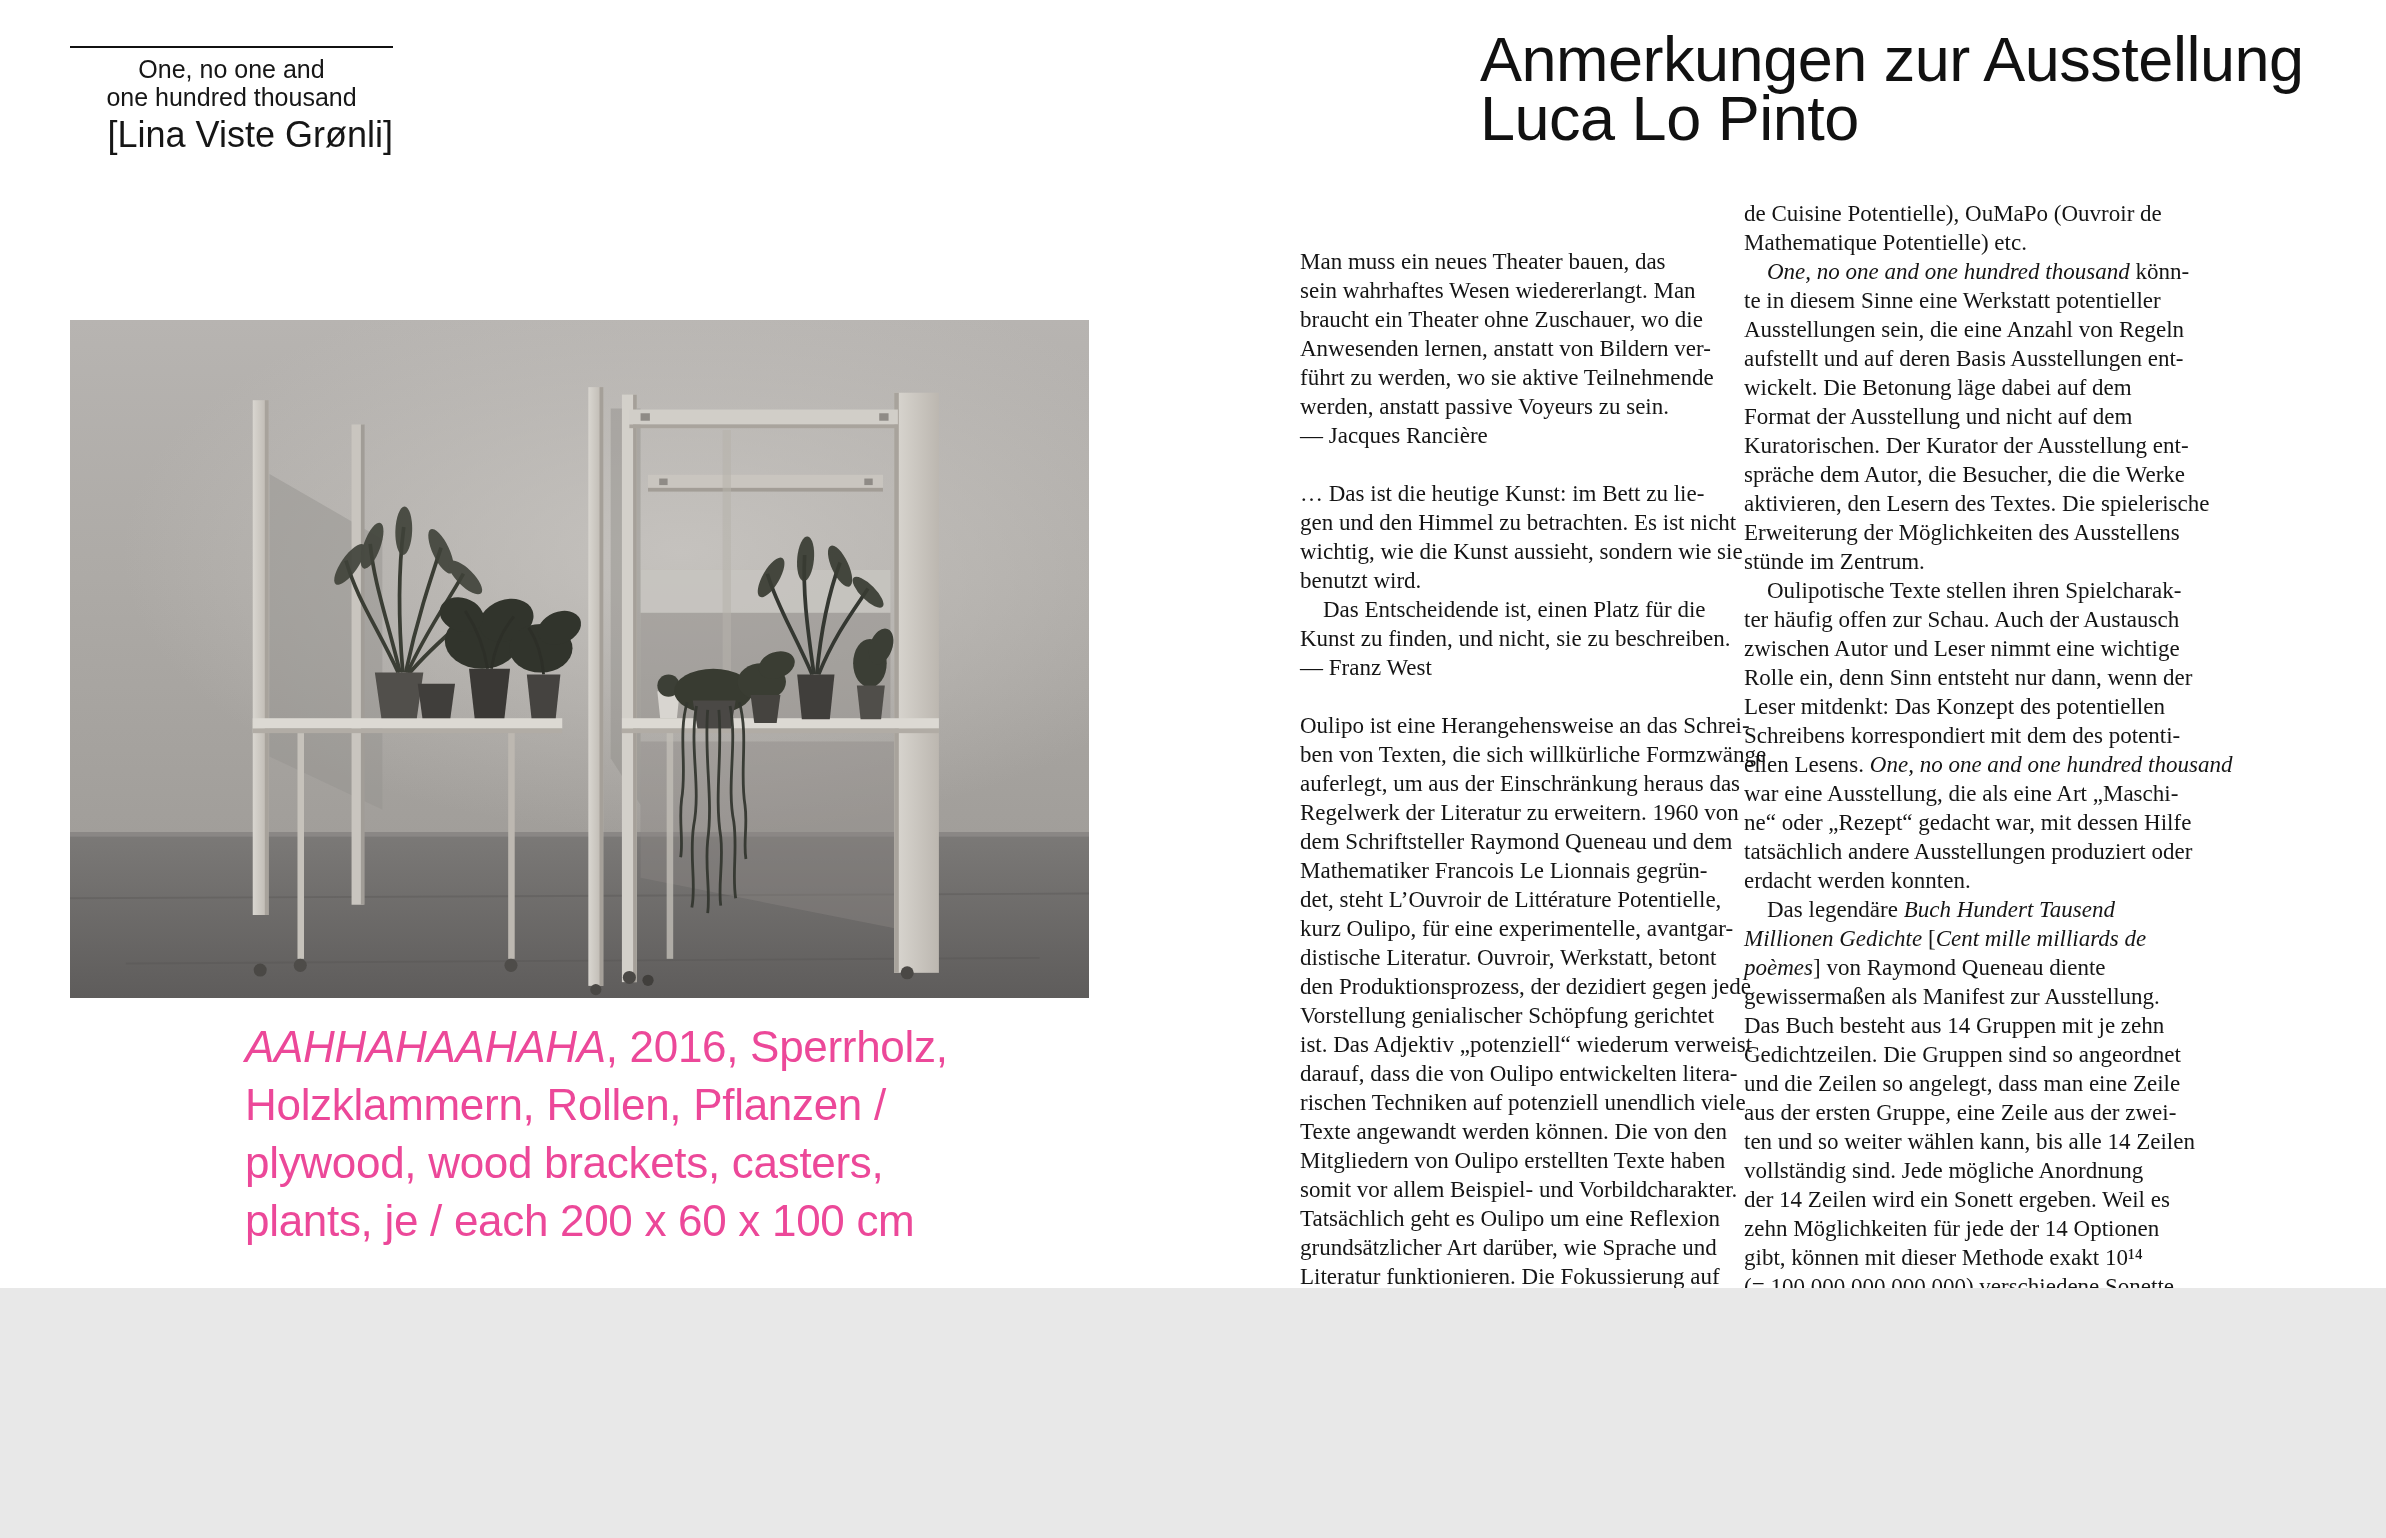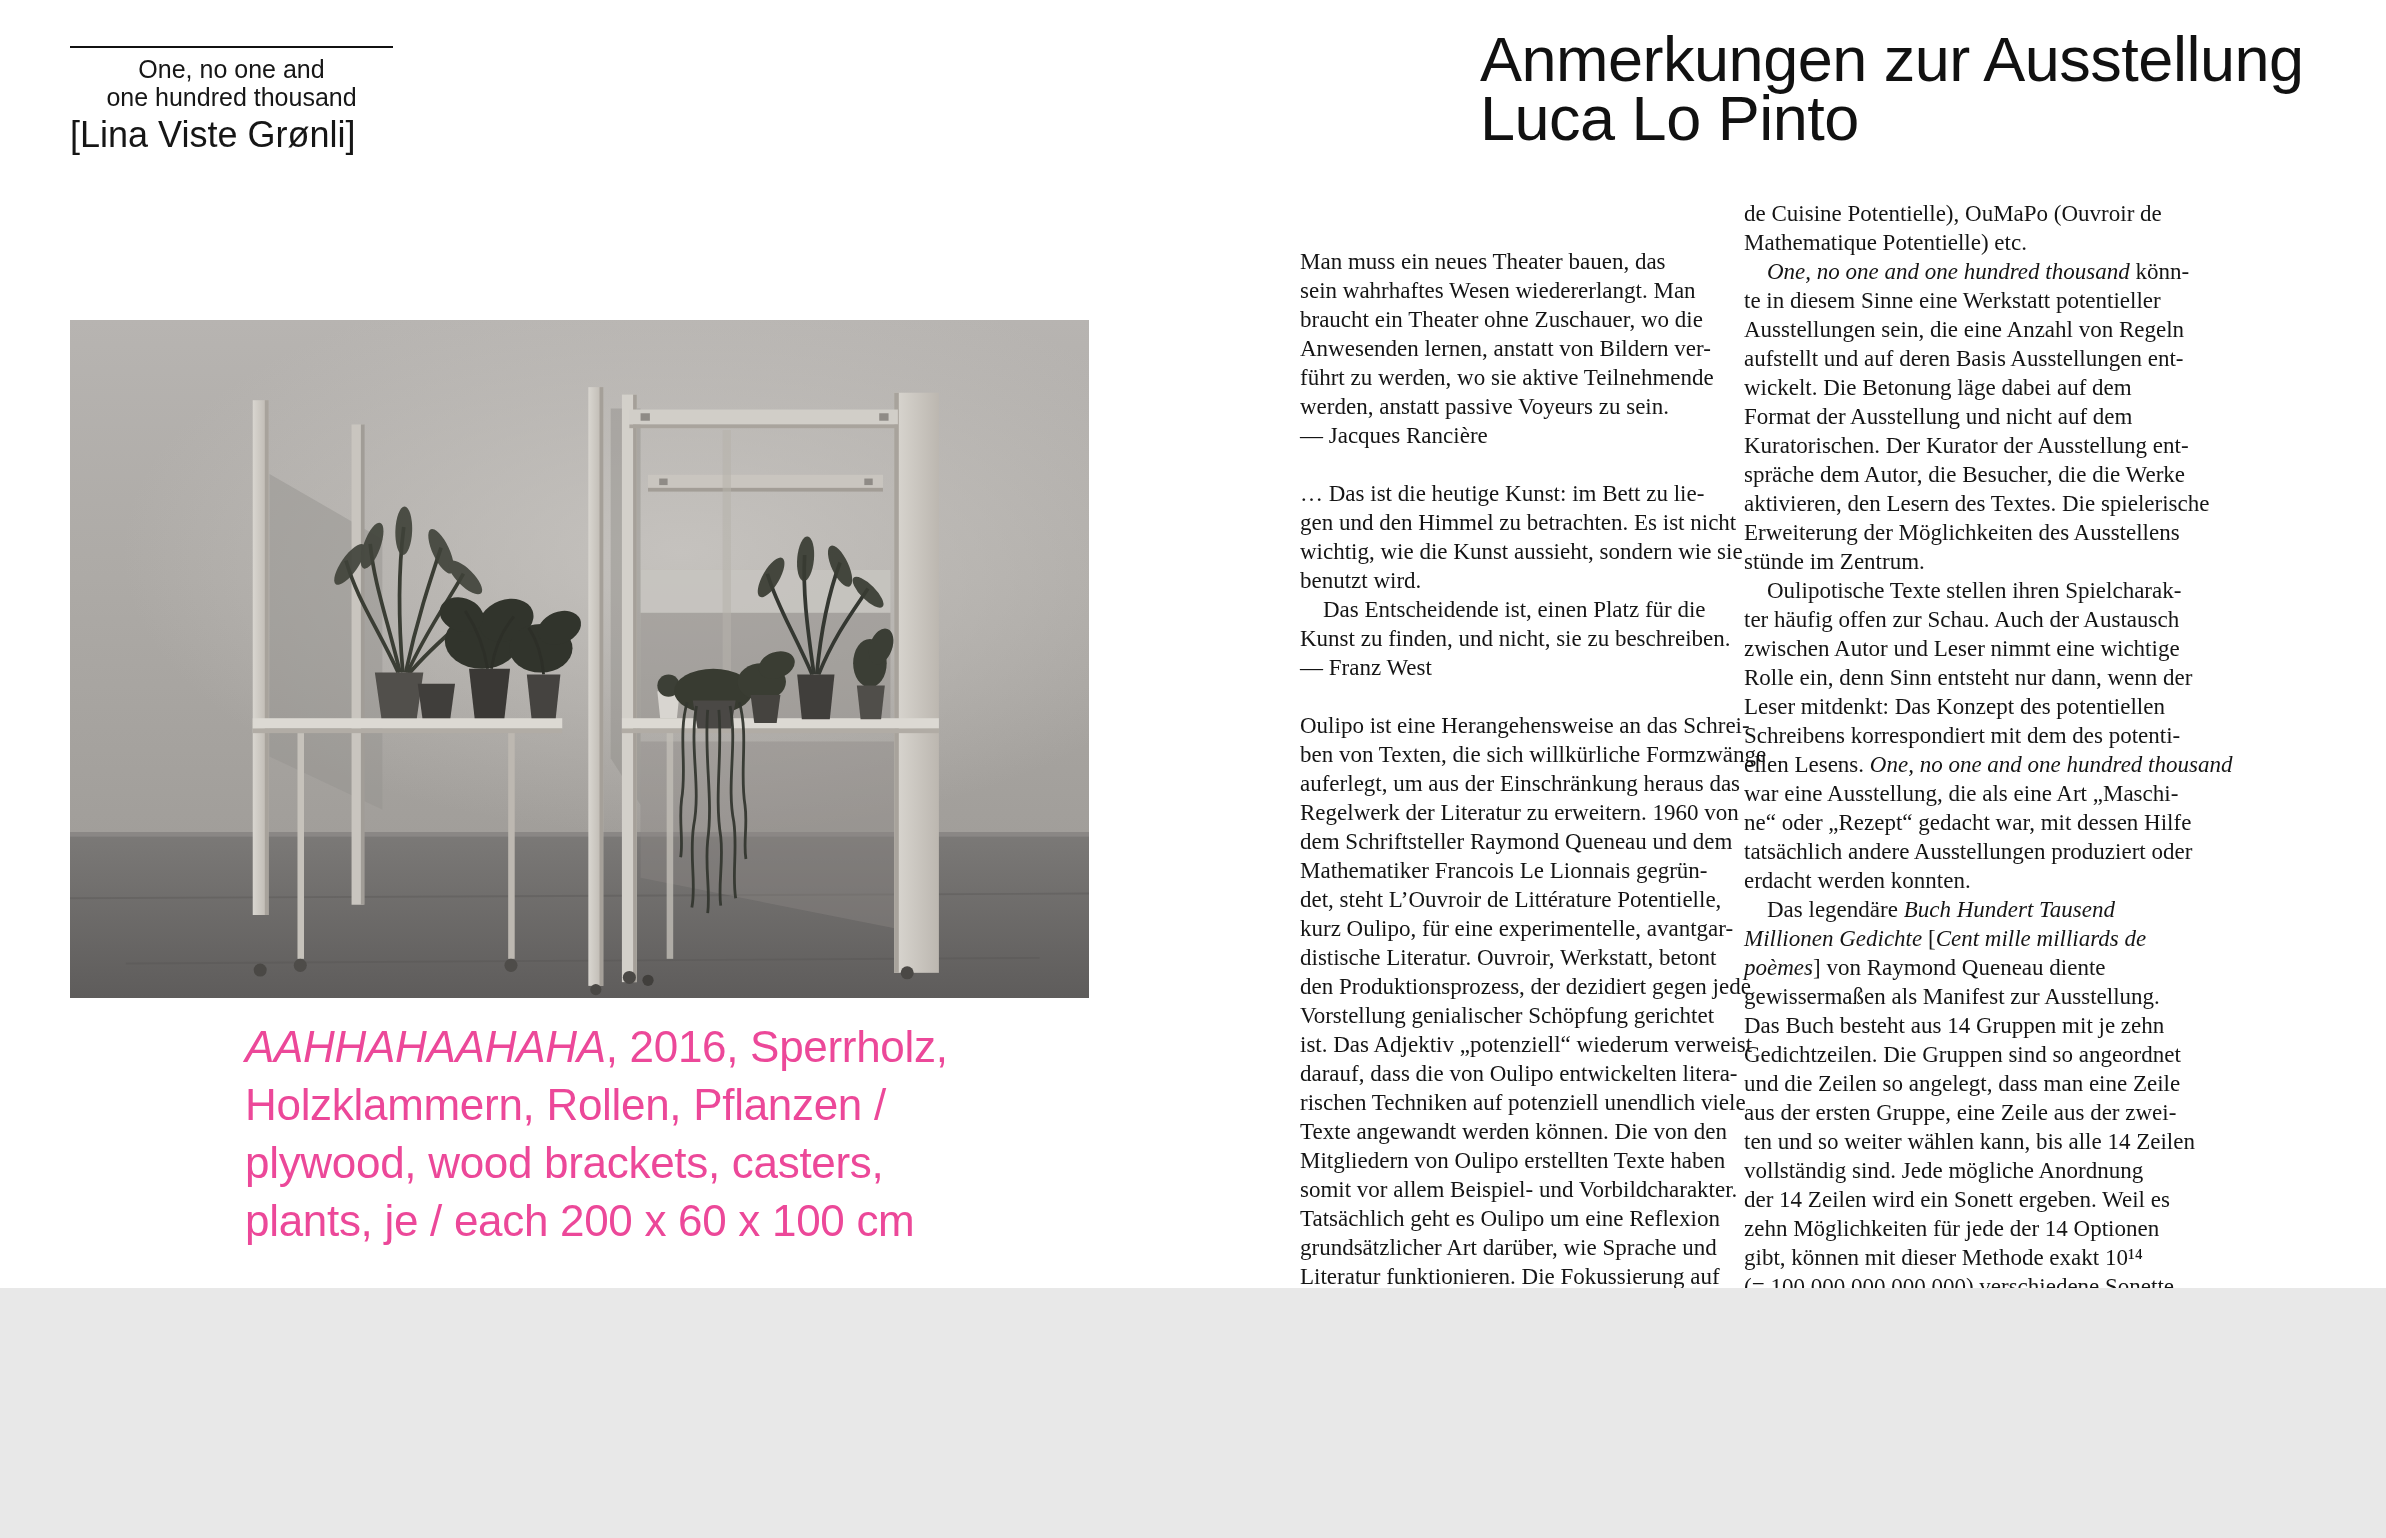--- a/index.html
+++ b/index.html
@@ -7,21 +7,21 @@
     position:relative;width:2387px;height:1288px;background:#ffffff;
     font-family:"Liberation Sans",sans-serif;color:#161616;overflow:hidden;padding-left:14px;
   }
   
   .series-block{
     position:absolute;left:70px;top:46px;width:323px;text-align:center;
     border-top:2.8px solid #111;padding-top:6.5px;
     font-size:25px;line-height:28px;white-space:nowrap;
   }
   .artist-name{
-    position:absolute;left:70px;top:114px;width:323px;text-align:left;
+    position:absolute;left:70px;top:114px;width:323px;text-align:right;
     font-size:36px;line-height:41px;white-space:nowrap;
   }
   .artwork-photo{
     position:absolute;left:70px;top:320px;width:1019px;height:678px;display:block;
   }
   .artwork-caption{
     position:absolute;left:245px;top:1018px;width:839px;
     font-size:44px;line-height:58px;letter-spacing:-0.3px;white-space:nowrap;color:#ec4899;
   }
   .folio{

